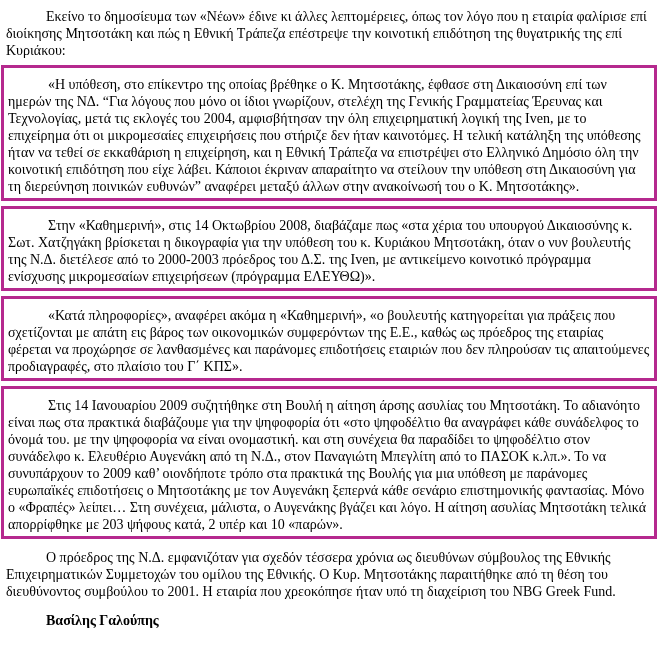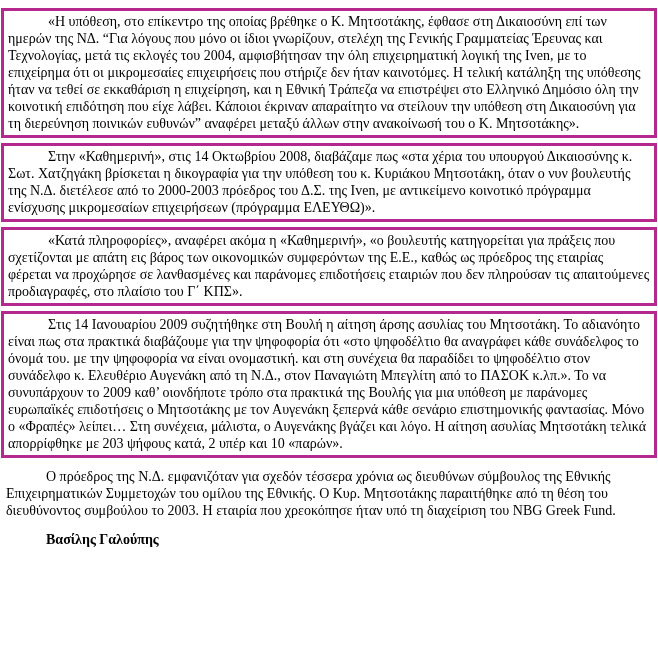--- a/index.html
+++ b/index.html
@@ -19,21 +19,21 @@
     background: #ffffff;
   }
   .para {
     margin: 0 6px 6px 6px;
     text-indent: 40px;
     text-align: left;
   }
   .quote-box {
     border: 3px solid var(--accent, #B5298E);
     margin: 0 1px 5px 1px;
-    padding: 2px 4px 3px 4px;
+    padding: 8px 4px 3px 4px;
   }
   .quote-box .para {
     margin: 0;
   }
   .spacer-before {
     margin-top: 8px;
   }
   .closing-para {
     margin-top: 10px;
   }
@@ -41,35 +41,36 @@
     font-weight: bold;
     margin-top: 12px;
     margin-bottom: 8px;
   }
 </style>
 </head>
 <body>
 
 <div class="page">
 
+  <p class="para">Εκείνο το δημοσίευμα των «Νέων» έδινε κι άλλες λεπτομέρειες, όπως τον λόγο που η εταιρία φαλίρισε επί διοίκησης Μητσοτάκη και πώς η Εθνική Τράπεζα επέστρεψε την κοινοτική επιδότηση της θυγατρικής της επί Κυριάκου:</p>
 
   <div class="quote-box">
     <p class="para">«Η υπόθεση, στο επίκεντρο της οποίας βρέθηκε ο Κ. Μητσοτάκης, έφθασε στη Δικαιοσύνη επί των ημερών της ΝΔ. “Για λόγους που μόνο οι ίδιοι γνωρίζουν, στελέχη της Γενικής Γραμματείας Έρευνας και Τεχνολογίας, μετά τις εκλογές του 2004, αμφισβήτησαν την όλη επιχειρηματική λογική της Iven, με το επιχείρημα ότι οι μικρομεσαίες επιχειρήσεις που στήριζε δεν ήταν καινοτόμες. Η τελική κατάληξη της υπόθεσης ήταν να τεθεί σε εκκαθάριση η επιχείρηση, και η Εθνική Τράπεζα να επιστρέψει στο Ελληνικό Δημόσιο όλη την κοινοτική επιδότηση που είχε λάβει. Κάποιοι έκριναν απαραίτητο να στείλουν την υπόθεση στη Δικαιοσύνη για τη διερεύνηση ποινικών ευθυνών” αναφέρει μεταξύ άλλων στην ανακοίνωσή του ο Κ. Μητσοτάκης».</p>
   </div>
 
   <div class="quote-box">
     <p class="para">Στην «Καθημερινή», στις 14 Οκτωβρίου 2008, διαβάζαμε πως «στα χέρια του υπουργού Δικαιοσύνης κ. Σωτ. Χατζηγάκη βρίσκεται η δικογραφία για την υπόθεση του κ. Κυριάκου Μητσοτάκη, όταν ο νυν βουλευτής της Ν.Δ. διετέλεσε από το 2000-2003 πρόεδρος του Δ.Σ. της Iven, με αντικείμενο κοινοτικό πρόγραμμα ενίσχυσης μικρομεσαίων επιχειρήσεων (πρόγραμμα ΕΛΕΥΘΩ)».</p>
   </div>
 
   <div class="quote-box">
     <p class="para">«Κατά πληροφορίες», αναφέρει ακόμα η «Καθημερινή», «ο βουλευτής κατηγορείται για πράξεις που σχετίζονται με απάτη εις βάρος των οικονομικών συμφερόντων της Ε.Ε., καθώς ως πρόεδρος της εταιρίας φέρεται να προχώρησε σε λανθασμένες και παράνομες επιδοτήσεις εταιριών που δεν πληρούσαν τις απαιτούμενες προδιαγραφές, στο πλαίσιο του Γ΄ ΚΠΣ».</p>
   </div>
 
 
   <div class="quote-box">
     <p class="para">Στις 14 Ιανουαρίου 2009 συζητήθηκε στη Βουλή η αίτηση άρσης ασυλίας του Μητσοτάκη. Το αδιανόητο είναι πως στα πρακτικά διαβάζουμε για την ψηφοφορία ότι «στο ψηφοδέλτιο θα αναγράφει κάθε συνάδελφος το όνομά του. με την ψηφοφορία να είναι ονομαστική. και στη συνέχεια θα παραδίδει το ψηφοδέλτιο στον συνάδελφο κ. Ελευθέριο Αυγενάκη από τη Ν.Δ., στον Παναγιώτη Μπεγλίτη από το ΠΑΣΟΚ κ.λπ.». Το να συνυπάρχουν το 2009 καθ’ οιονδήποτε τρόπο στα πρακτικά της Βουλής για μια υπόθεση με παράνομες ευρωπαϊκές επιδοτήσεις ο Μητσοτάκης με τον Αυγενάκη ξεπερνά κάθε σενάριο επιστημονικής φαντασίας. Μόνο ο «Φραπές» λείπει… Στη συνέχεια, μάλιστα, ο Αυγενάκης βγάζει και λόγο. Η αίτηση ασυλίας Μητσοτάκη τελικά απορρίφθηκε με 203 ψήφους κατά, 2 υπέρ και 10 «παρών».</p>
   </div>
 
-  <p class="para closing-para">Ο πρόεδρος της Ν.Δ. εμφανιζόταν για σχεδόν τέσσερα χρόνια ως διευθύνων σύμβουλος της Εθνικής Επιχειρηματικών Συμμετοχών του ομίλου της Εθνικής. Ο Κυρ. Μητσοτάκης παραιτήθηκε από τη θέση του διευθύνοντος συμβούλου το 2003. Η εταιρία που χρεοκόπησε ήταν υπό τη διαχείριση του NBG Greek Fund.</p>
+  <p class="para closing-para">Ο πρόεδρος της Ν.Δ. εμφανιζόταν για σχεδόν τέσσερα χρόνια ως διευθύνων σύμβουλος της Εθνικής Επιχειρηματικών Συμμετοχών του ομίλου της Εθνικής. Ο Κυρ. Μητσοτάκης παραιτήθηκε από τη θέση του διευθύνοντος συμβούλου το 2001. Η εταιρία που χρεοκόπησε ήταν υπό τη διαχείριση του NBG Greek Fund.</p>
 
   <p class="para signature">Βασίλης Γαλούπης</p>
 
 </div>
 
 </body></html>

